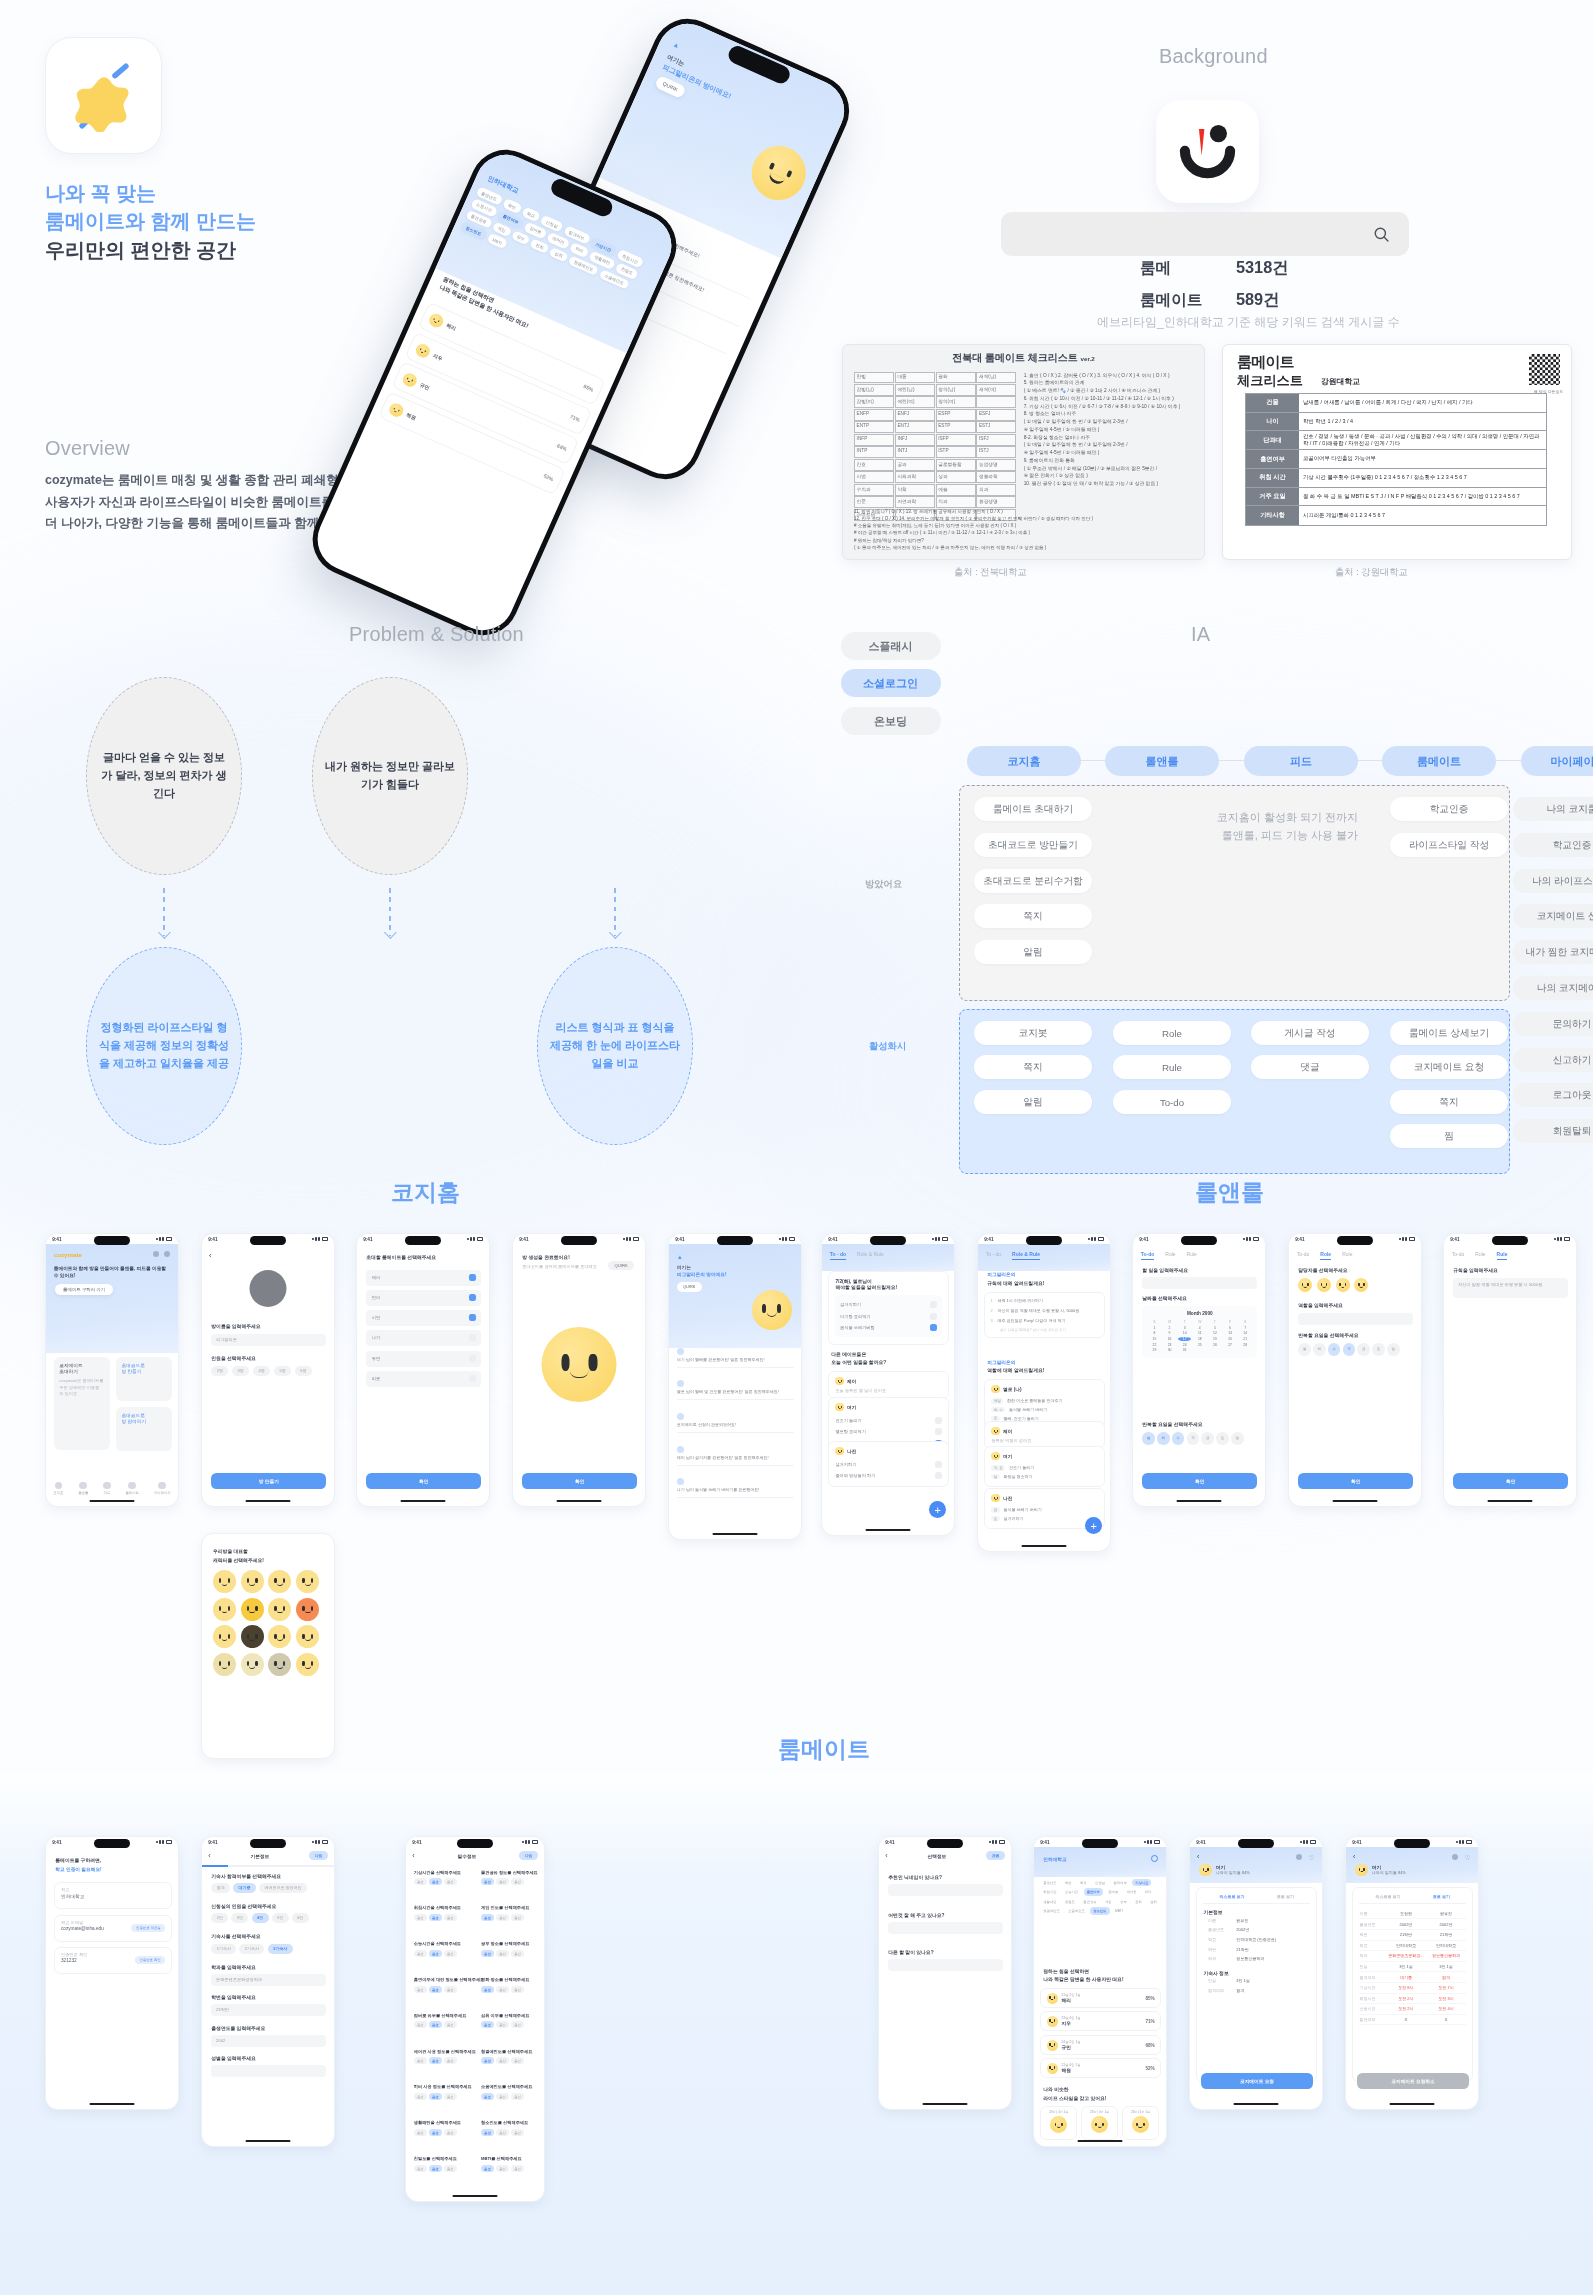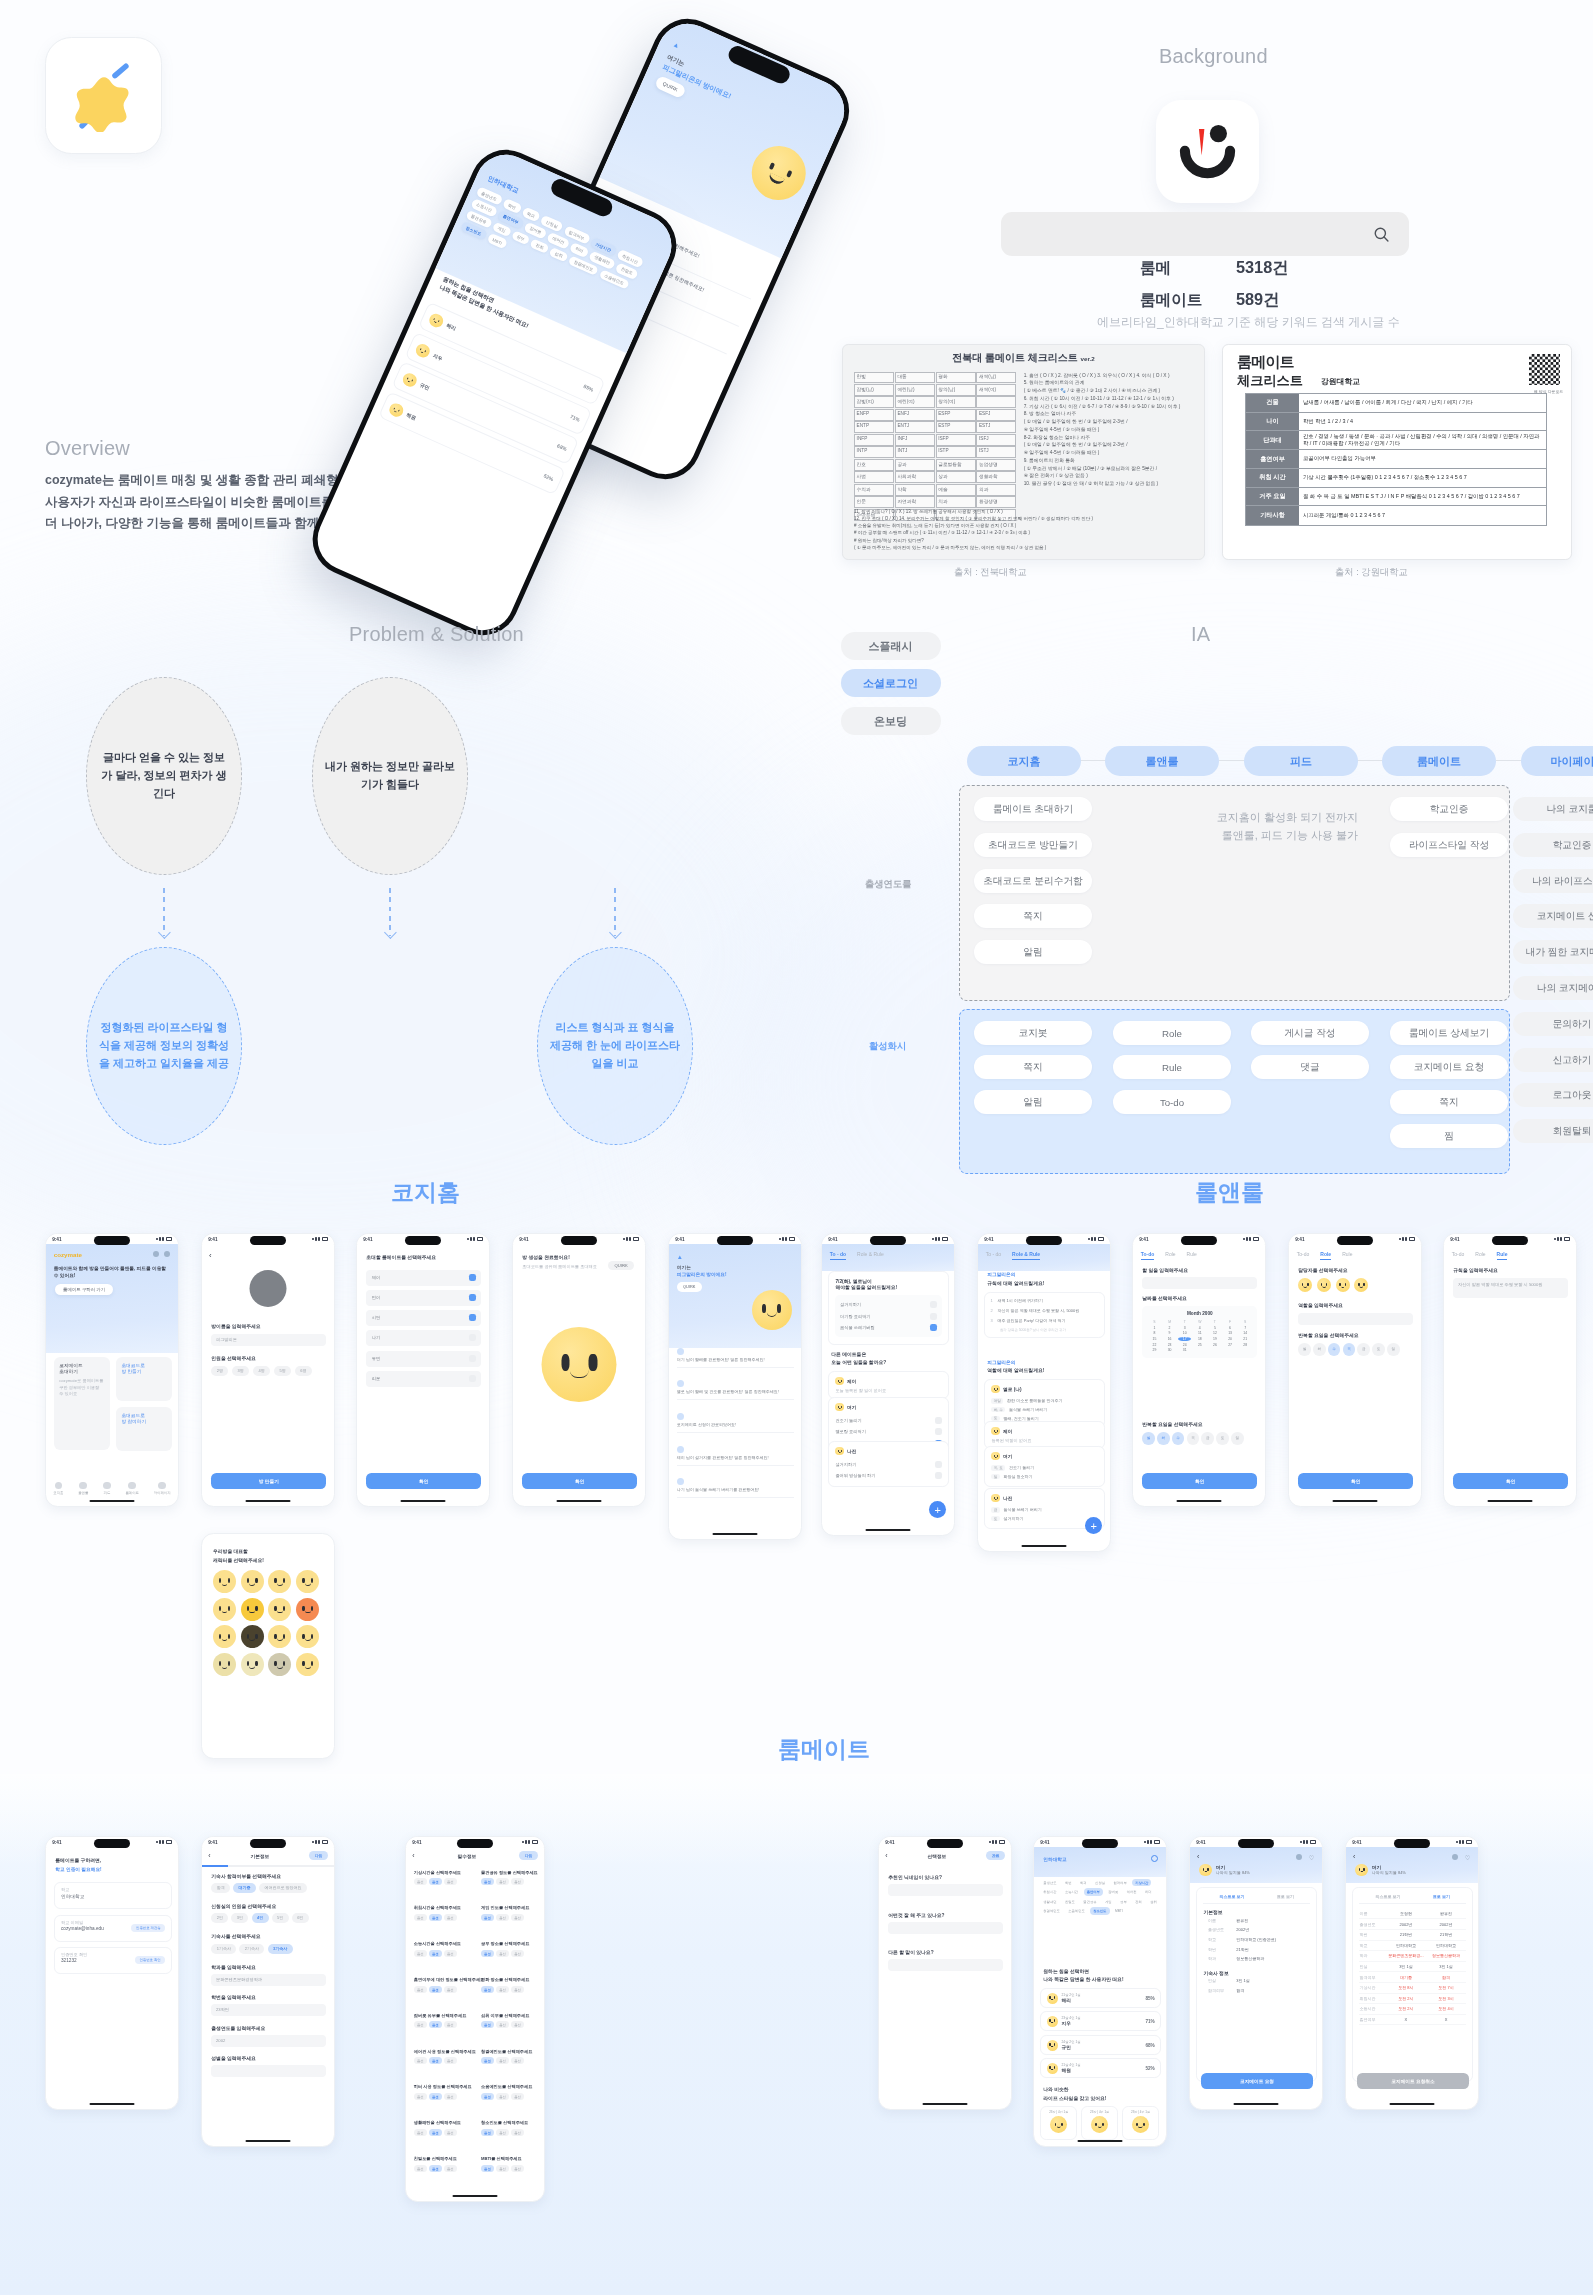--- a/index.html
+++ b/index.html
@@ -214,20 +214,25 @@
   <div class="band-bottom"></div>
 
   <div class="logo-card">
     <svg width="72" height="72" viewBox="0 0 92 92">
       <path d="M60 20 L74 8" stroke="#5a9bf6" stroke-width="7" stroke-linecap="round"></path>
       <path d="M30 72 L18 84" stroke="#5a9bf6" stroke-width="7" stroke-linecap="round"></path>
       <path d="M46 22c7 0 9 9 15 12s14-1 16 6-6 11-6 18 7 13 2 19-13 0-19 4-6 12-13 12-8-8-14-11-14 2-17-5 5-12 5-19-7-12-2-18 13-1 18-5 8-13 15-13z" fill="#fbd45f"></path>
     </svg>
   </div>
 
+  <div class="hero-head">
+    <span class="l1">나와 꼭 맞는</span>
+    <span class="l2">룸메이트와 함께 만드는</span>
+    <span class="l3">우리만의 편안한 공간</span>
+  </div>
 
   <div class="sec-title ov-title">Overview</div>
   <div class="ov-body">
     <div>cozymate는 룸메이트 매칭 및 생활 종합 관리 폐쇄형 커뮤니티 서비스에요.</div>
     <div>사용자가 자신과 라이프스타일이 비슷한 룸메이트를 만날 수 있게 도와주고</div>
     <div>더 나아가, 다양한 기능을 통해 룸메이트들과 함께하는 공간을 편안하게 만들어줘요!</div>
   </div>
 
   <div class="hero-phones">
     <div class="phone3d phone-back">
@@ -498,21 +503,21 @@
 일치율을 제공</div>
     <div class="bub bub-s s3">리스트 형식과 표 형식을 제공해
 한 눈에 라이프스타일을 비교</div>
   </div>
 
   <div class="sec-title ia-title">IA</div>
   <div class="ia">
     <div class="ia-pill pill-grey ia-side" style="top:0;width:100px">스플래시</div>
     <div class="ia-pill pill-blue ia-side" style="top:37px;width:100px">소셜로그인</div>
     <div class="ia-pill pill-grey ia-side" style="top:75px;width:100px">온보딩</div>
-    <div class="ia-lbl lbl-off">출생연도를</div>
+    <div class="ia-lbl lbl-off">방았어요</div>
     <div class="ia-lbl lbl-on">활성화시</div>
 
     <div class="ia-conn" style="left:255px;width:26.5px"></div>
     <div class="ia-conn" style="left:394px;width:26.5px"></div>
     <div class="ia-conn" style="left:532px;width:26.5px"></div>
     <div class="ia-conn" style="left:671px;width:26.5px"></div>
 
     <div class="ia-pill pill-blue ia-top" style="left:142px;width:114px">코지홈</div>
     <div class="ia-pill pill-blue ia-top" style="left:280px;width:114px">롤앤룰</div>
     <div class="ia-pill pill-blue ia-top" style="left:419px;width:114px">피드</div>

